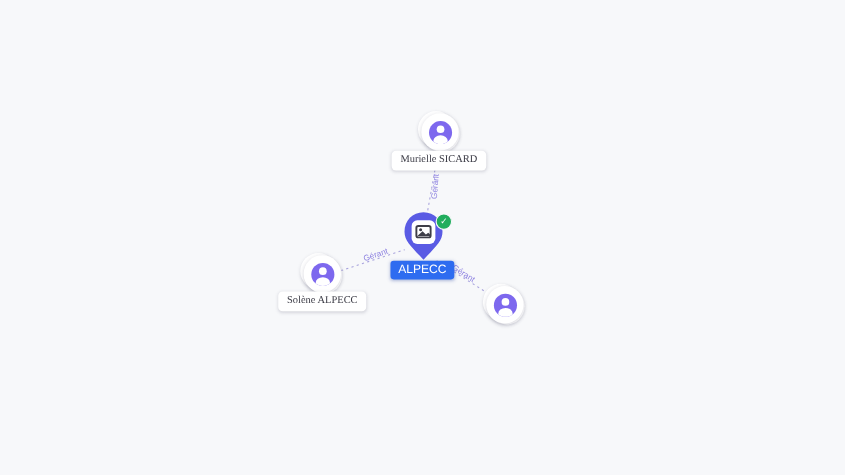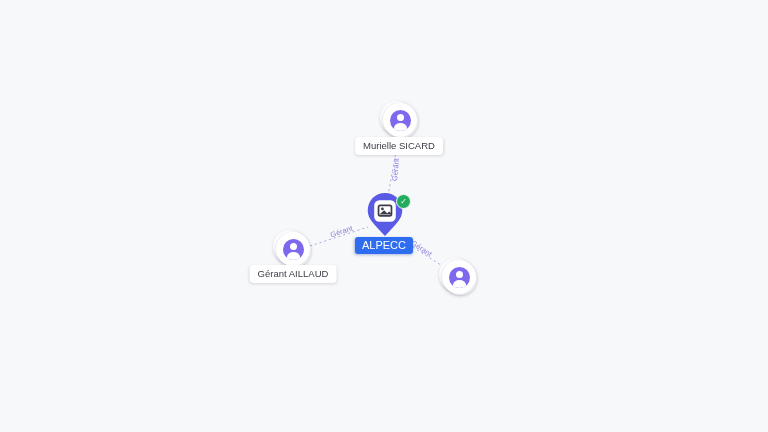--- a/index.html
+++ b/index.html
@@ -69,20 +69,21 @@
     position:absolute;
     transform:translateX(-50%);
     background:#ffffff;
     color:#3c3c46;
     font-size:9.5px;
     line-height:1;
     padding:4px 8px;
     border-radius:4px;
     box-shadow:0 1px 3px rgba(60,60,90,.18);
     white-space:nowrap;
+    font-family:Liberation Serif, serif;
   }
   .company-chip{
     position:absolute;
     transform:translateX(-50%);
     background:#2e6cf0;
     color:#ffffff;
     font-size:11px;
     line-height:1;
     padding:3px 7px;
     border-radius:3px;
@@ -132,21 +133,21 @@
   <div class="person-node" style="left:273px;top:229px;">
     <div class="stack s1"></div>
     <div class="stack s2"></div>
     <div class="person-circle">
       <div class="avatar">
         <div class="head"></div>
           <div class="body"></div>
       </div>
     </div>
   </div>
-  <div class="name-pill" style="left:293px;top:265px;">Gérant AILLAUD</div>
+  <div class="name-pill" style="left:293px;top:265px;">Solène ALPECC</div>
 
   <div class="person-node" style="left:439px;top:257px;">
     <div class="stack s1"></div>
     <div class="stack s2"></div>
     <div class="person-circle">
       <div class="avatar">
         <div class="head"></div>
           <div class="body"></div>
       </div>
     </div>

